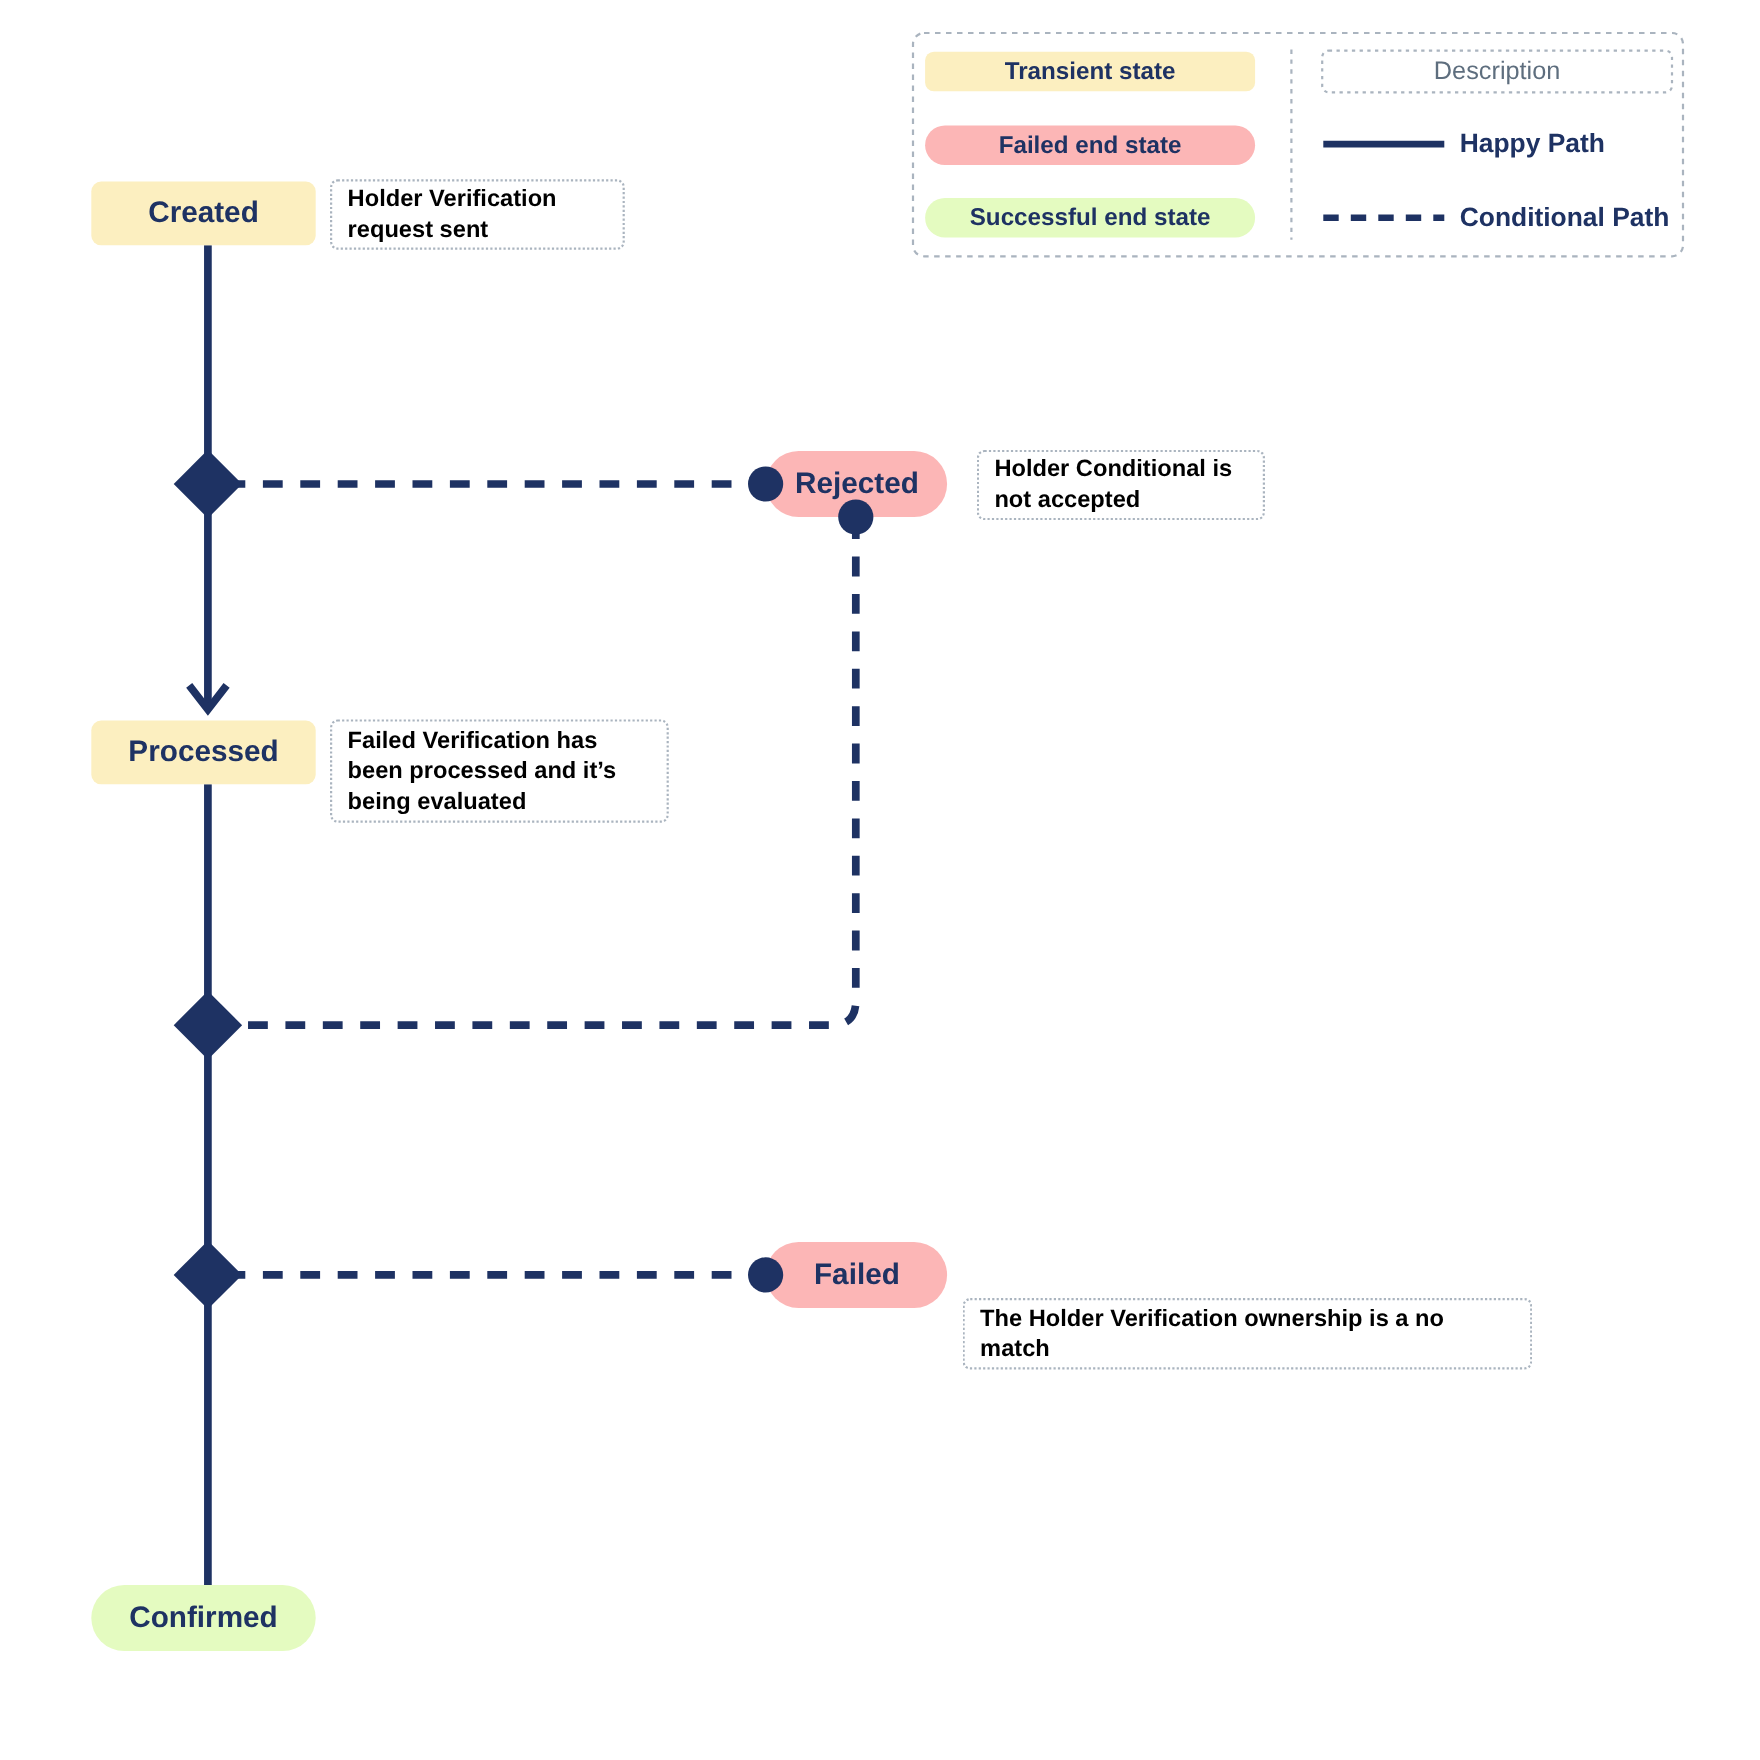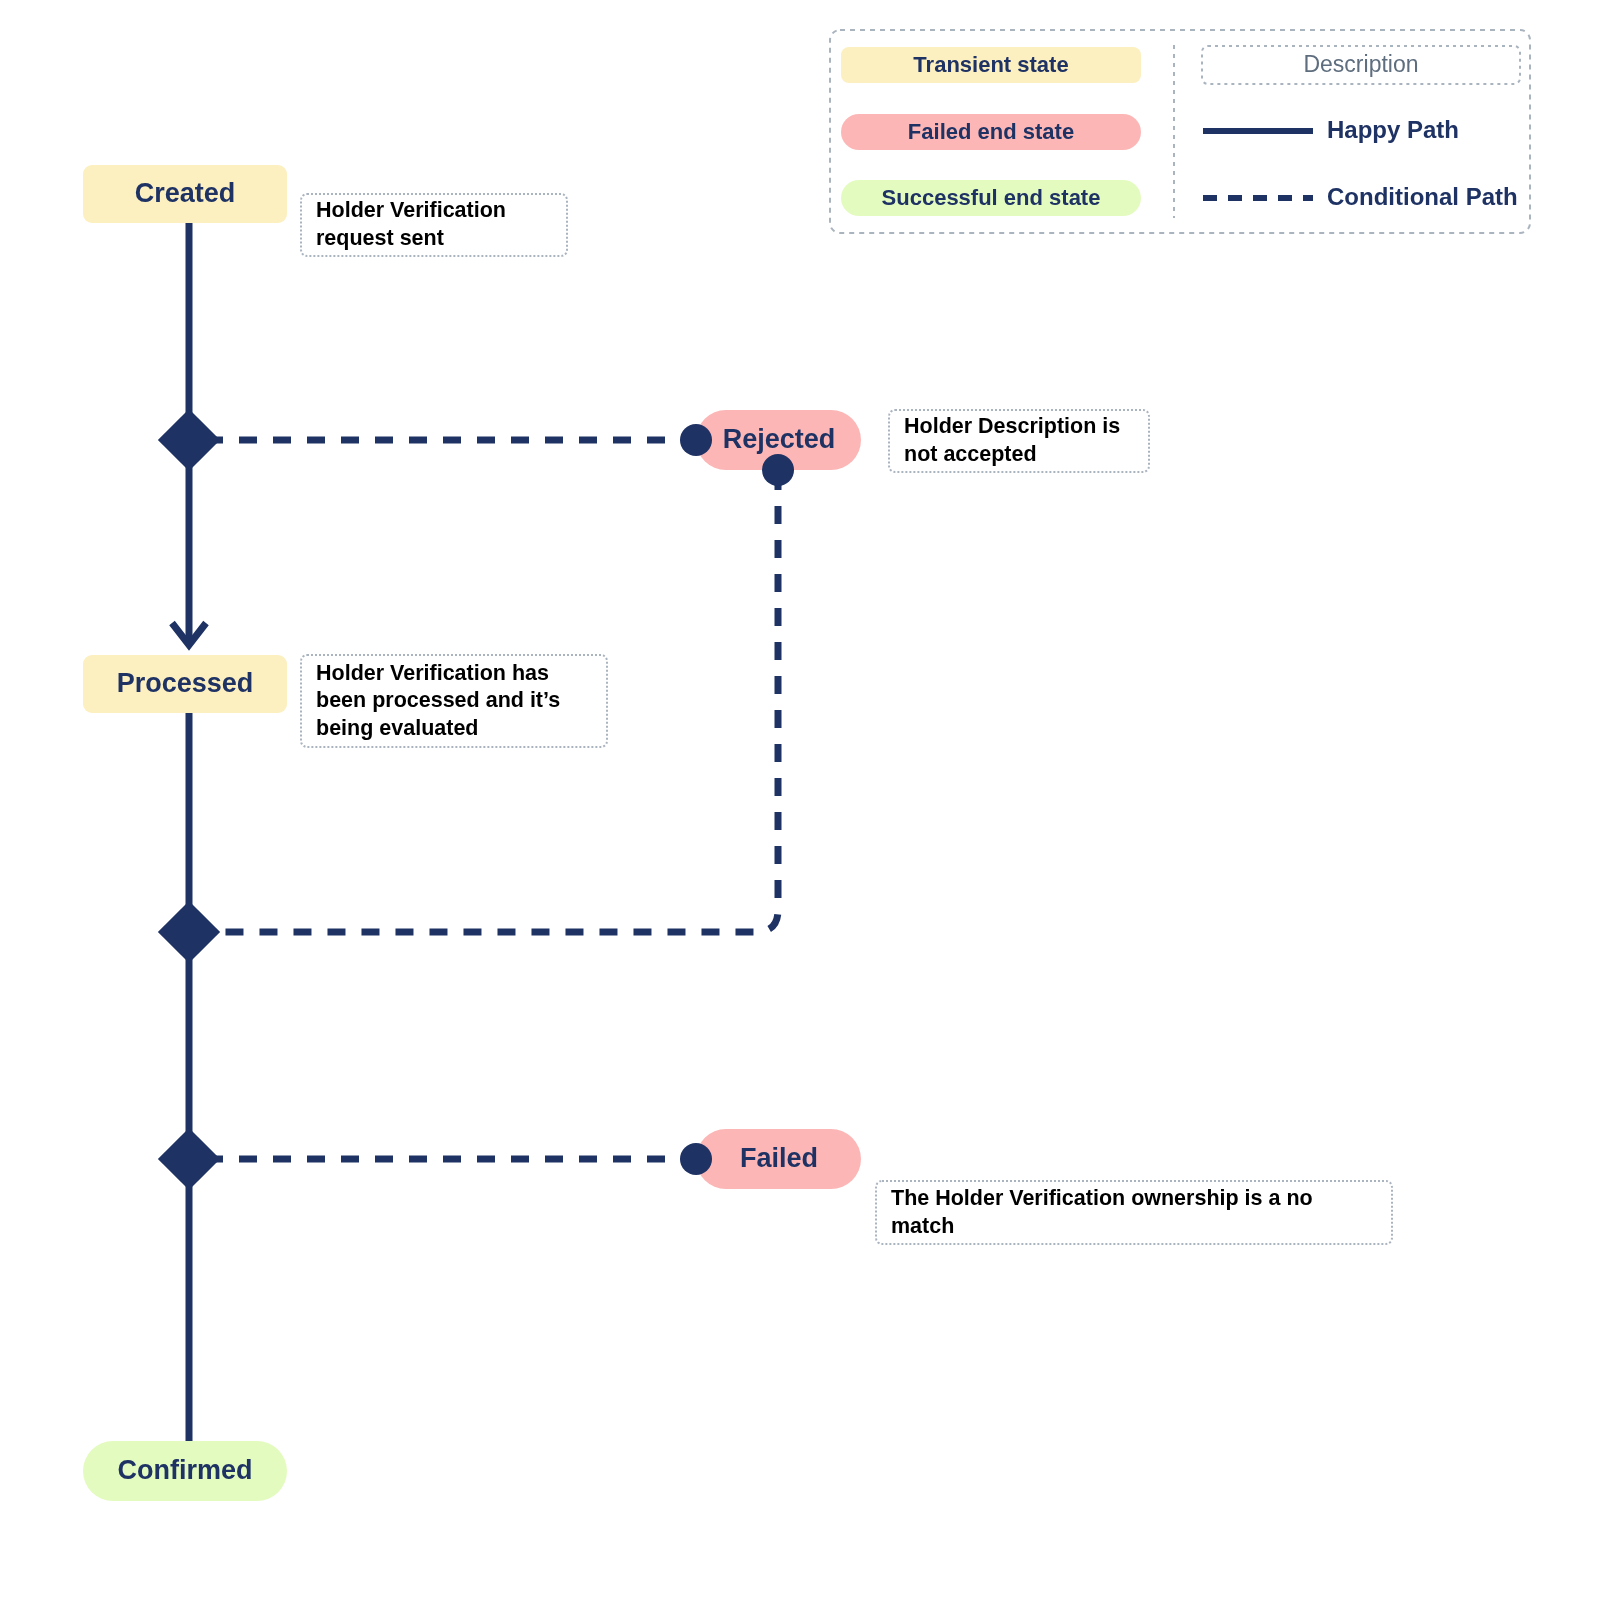--- a/index.html
+++ b/index.html
@@ -160,27 +160,27 @@
       <text class="legend-path-label" x="1327" y="132">Happy Path</text>
     </g>
 
     <g>
       <line x1="1203" y1="198" x2="1313" y2="198" stroke="#1E3263" stroke-width="6" stroke-dasharray="14 11" stroke-linecap="butt"></line>
       <text class="legend-path-label" x="1327" y="199">Conditional Path</text>
     </g>
   </g>
 </svg>
 
-<div class="desc-box" style="left:300px; top:163px; width:268px; height:64px;margin-top:30px;">
+<div class="desc-box" style="left:300px; top:163px; width:268px; height:64px;">
   <p class="desc-text">Holder Verification request sent</p>
 </div>
 
 <div class="desc-box" style="left:888px; top:409px; width:262px; height:64px;">
-  <p class="desc-text">Holder Description is not accepted</p>
+  <p class="desc-text">Holder Conditional is not accepted</p>
 </div>
 
 <div class="desc-box" style="left:300px; top:654px; width:308px; height:94px;">
-  <p class="desc-text">Holder Verification has been processed and it’s being evaluated</p>
+  <p class="desc-text">Failed Verification has been processed and it’s being evaluated</p>
 </div>
 
 <div class="desc-box" style="left:875px; top:1180px; width:518px; height:65px;">
   <p class="desc-text">The Holder Verification ownership is a no match</p>
 </div>
 
 </body></html>

